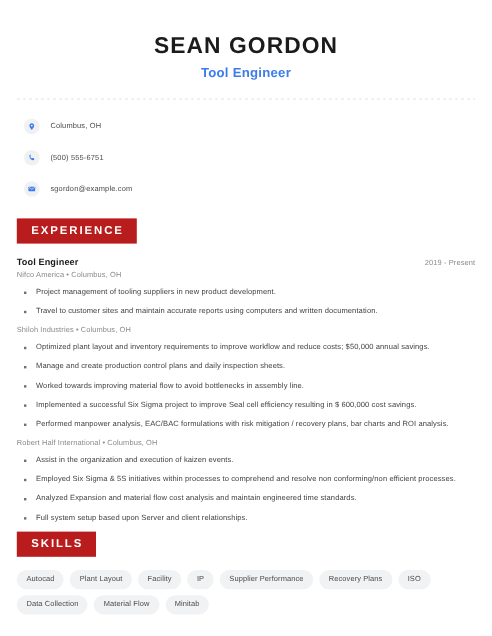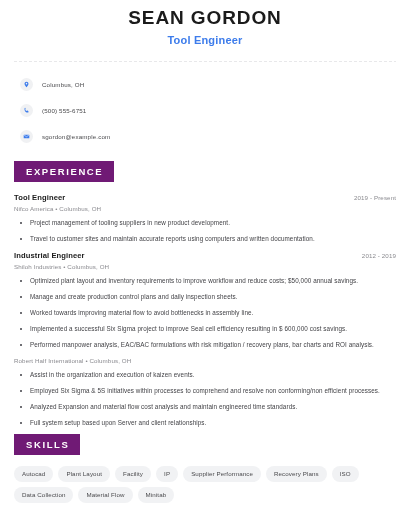--- a/index.html
+++ b/index.html
@@ -5,21 +5,21 @@
   * { box-sizing: border-box; margin: 0; padding: 0; }
   html, body {
     width: 410px; height: 530px;
     background: #ffffff;
     font-family: "Liberation Sans", sans-serif;
     -webkit-font-smoothing: antialiased;
   }
   .page { width: 410px; height: 530px; position: relative; overflow: hidden; padding: 0 14px; }
 
   
-  .header { padding-top: 7px; text-align: center; }
+  .header { padding-top: 28px; text-align: center; }
   .name {
     font-size: 19px; font-weight: bold; color: #1b1b1b;
     letter-spacing: 0.9px; line-height: 22px;
   }
   .role {
     font-size: 11px; font-weight: bold; color: #3d7ceb;
     letter-spacing: 0.2px; margin-top: 4px; line-height: 14px;
   }
   .divider {
     margin-top: 14px; height: 1px; width: 100%;
@@ -32,21 +32,21 @@
   .cbadge {
     width: 13px; height: 13px; border-radius: 50%;
     background: #f0f1f3; display: flex; align-items: center; justify-content: center;
     flex: 0 0 13px; margin-left: 6px;
   }
   .cbadge svg { display: block; }
   .ctext { font-size: 6.2px; color: #4a4a4d; margin-left: 9px; letter-spacing: 0.15px; }
 
   
   .sec-badge {
-    display: inline-block; background: #701a75; color: #fff;
+    display: inline-block; background: #b91c1c; color: #fff;
     font-size: 9.5px; font-weight: bold; letter-spacing: 1.6px;
     padding: 5px 11px 5px 12px; line-height: 11px;
   }
   .sec-experience { margin-top: 16px; }
   .sec-skills { margin-top: 0; }
 
   
   .jobs { margin-top: 11px; }
   .job { margin-bottom: 1px; }
   .job + .job { margin-top: 8px; }
@@ -127,24 +127,20 @@
           <span class="bullet-text">Project management of tooling suppliers in new product development.</span>
         </div>
         <div class="bullet">
           <span class="bullet-dot"></span>
           <span class="bullet-text">Travel to customer sites and maintain accurate reports using computers and written documentation.</span>
         </div>
       </div>
     </div>
 
     <div class="job">
-      <div class="job-head">
-        <span class="job-title">Industrial Engineer</span>
-        <span class="job-dates">2012 - 2019</span>
-      </div>
       <div class="job-sub">Shiloh Industries  •  Columbus, OH</div>
       <div class="bullets">
         <div class="bullet">
           <span class="bullet-dot"></span>
           <span class="bullet-text">Optimized plant layout and inventory requirements to improve workflow and reduce costs; $50,000 annual savings.</span>
         </div>
         <div class="bullet">
           <span class="bullet-dot"></span>
           <span class="bullet-text">Manage and create production control plans and daily inspection sheets.</span>
         </div>

